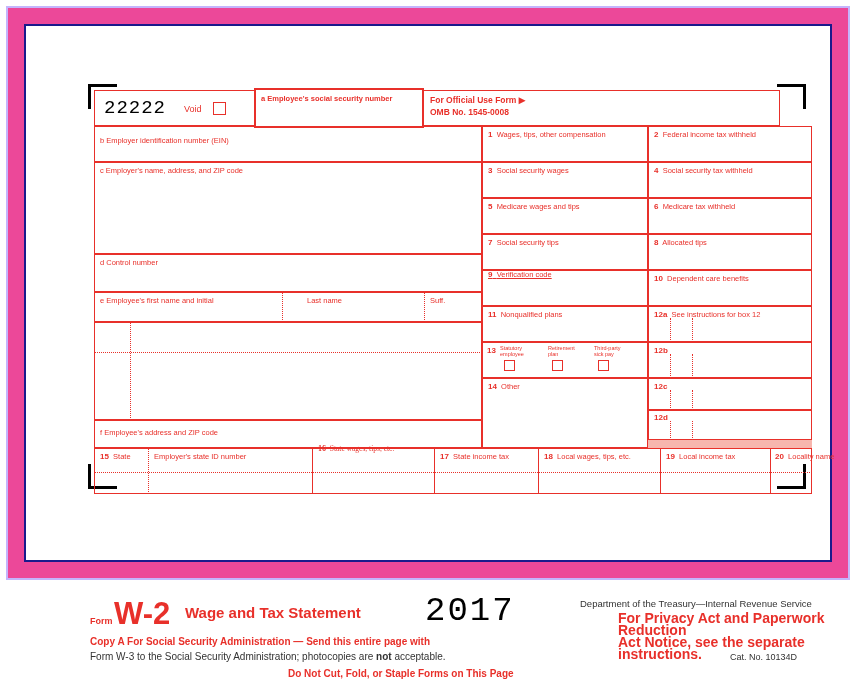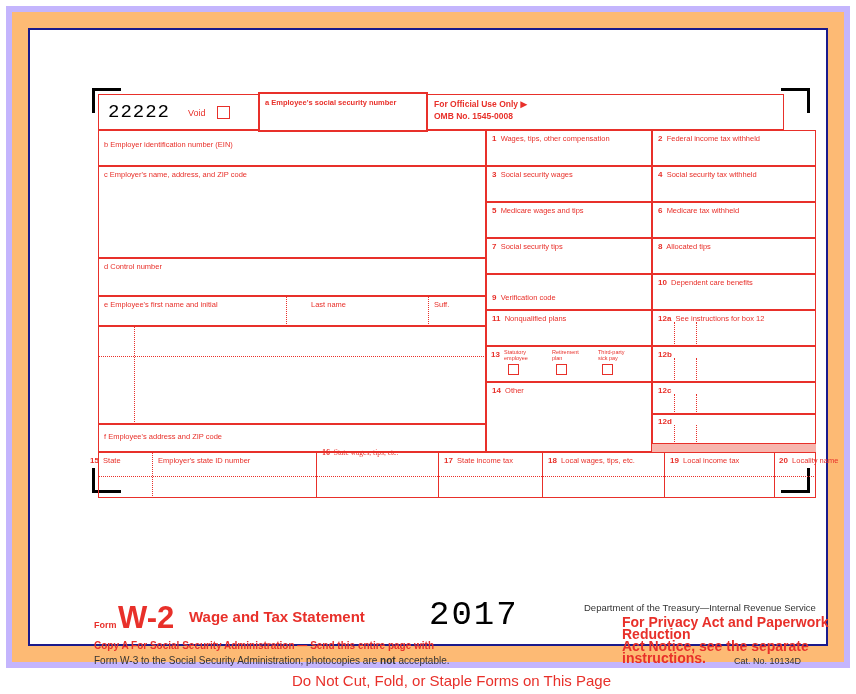--- a/index.html
+++ b/index.html
@@ -11,24 +11,24 @@
     width: 856px;
     height: 694px;
     font-family: "Liberation Sans", sans-serif;
     overflow: hidden;
   }
   .page-frame {
     position: absolute;
     left: 6px;
     top: 6px;
     width: 844px;
-    height: 662px;
-    border: 6px solid #c4b5fd;
-    box-sizing: border-box;
-    background: #fdba74;
+    height: 574px;
+    border: 2px solid #c4b5fd;
+    box-sizing: border-box;
+    background: #ec4899;
   }
   .inner-frame {
     position: absolute;
     left: 16px;
     top: 16px;
     right: 16px;
     bottom: 16px;
     border: 2px solid #1a1a8c;
     box-sizing: border-box;
     background: #ffffff;
@@ -174,23 +174,23 @@
   }
   .privacy {
     position: absolute;
     font-size: 14px;
     color: #e8302a;
     font-weight: bold;
     line-height: 12px;
   }
   .donotcut {
     position: absolute;
-    font-size: 15px;
-    color: #e8302a;
-    font-weight: normal;
+    font-size: 10px;
+    color: #e8302a;
+    font-weight: bold;
   }
   .catno {
     position: absolute;
     font-size: 9px;
     color: #333333;
   }
 </style>
 </head>
 <body>
 
@@ -206,21 +206,21 @@
 
       <div class="box" id="void-box-outer" style="left:24px; top:26px; width:160px; height:36px;"></div>
       <div class="ein-value" style="left:34px; top:33px;">22222</div>
       <div class="lbl" style="left:114px; top:41px; font-size:9px;">Void</div>
       <div class="void-check" style="left:143px; top:38px;"></div>
 
       <div class="box" id="ssn-box" style="left:184px; top:24px; width:170px; height:40px;"></div>
       <div class="lbl bold" style="left:191px; top:30px;">a  Employee's social security number</div>
 
       <div class="box" id="official-box" style="left:354px; top:26px; width:356px; height:36px;"></div>
-      <div class="lbl bold" style="left:360px; top:32px; font-size:8.5px;">For Official Use Only ▶</div>
+      <div class="lbl bold" style="left:360px; top:32px; font-size:8.5px;">For Official Use Form ▶</div>
       <div class="lbl bold" style="left:360px; top:44px; font-size:8.5px;">OMB No. 1545-0008</div>
 
       <div class="box" style="left:24px; top:62px; width:388px; height:36px;"></div>
       <div class="lbl" style="left:30px; top:72px;">b  Employer identification number (EIN)</div>
 
       <div class="box" style="left:24px; top:98px; width:388px; height:92px;"></div>
       <div class="lbl" style="left:30px; top:102px;">c  Employer's name, address, and ZIP code</div>
 
       <div class="box" style="left:24px; top:190px; width:388px; height:38px;"></div>
       <div class="lbl" style="left:30px; top:194px;">d  Control number</div>
@@ -257,21 +257,21 @@
       <div class="box" style="left:578px; top:134px; width:164px; height:36px;"></div>
       <div class="lbl" style="left:584px; top:138px;"><span class="num">6</span>&nbsp; <span>Medicare tax withheld</span></div>
 
       <div class="box" style="left:412px; top:170px; width:166px; height:36px;"></div>
       <div class="lbl" style="left:418px; top:174px;"><span class="num">7</span>&nbsp; <span>Social security tips</span></div>
 
       <div class="box" style="left:578px; top:170px; width:164px; height:36px;"></div>
       <div class="lbl" style="left:584px; top:174px;"><span class="num">8</span>&nbsp; <span>Allocated tips</span></div>
 
       <div class="box" style="left:412px; top:206px; width:166px; height:36px;"></div>
-      <div class="lbl" style="left:418px; top:225px;"><span class="num">9</span>&nbsp; <span>Verification code</span></div>
+      <div class="lbl" style="left:418px; top:206px;text-decoration:underline;"><span class="num">9</span>&nbsp; <span>Verification code</span></div>
 
       <div class="box" style="left:578px; top:206px; width:164px; height:36px;"></div>
       <div class="lbl" style="left:584px; top:210px;"><span class="num">10</span>&nbsp; <span>Dependent care benefits</span></div>
 
       <div class="box" style="left:412px; top:242px; width:166px; height:36px;"></div>
       <div class="lbl" style="left:418px; top:246px;"><span class="num">11</span>&nbsp; <span>Nonqualified plans</span></div>
 
       <div class="box" style="left:578px; top:242px; width:164px; height:36px;"></div>
       <div class="lbl" style="left:584px; top:246px;"><span class="num">12a</span>&nbsp; <span>See instructions for box 12</span></div>
       <div class="dotted-v" style="left:600px; top:254px; height:24px;"></div>
@@ -312,21 +312,21 @@
 
       <div class="box" style="left:578px; top:346px; width:164px; height:30px;"></div>
       <div class="lbl num" style="left:584px; top:349px;">12d</div>
       <div class="dotted-v" style="left:600px; top:357px; height:19px;"></div>
       <div class="dotted-v" style="left:622px; top:357px; height:19px;"></div>
 
       <div class="pink-fill" style="left:578px; top:376px; width:164px; height:8px;"></div>
 
       <div class="box" style="left:24px; top:384px; width:718px; height:46px;"></div>
 
-      <div class="lbl" style="left:16px; top:388px;text-align:right;"><span class="num">15</span>&nbsp; <span>State</span></div>
+      <div class="lbl" style="left:30px; top:388px;text-align:right;"><span class="num">15</span>&nbsp; <span>State</span></div>
       <div class="dotted-v" style="left:78px; top:384px; height:46px;"></div>
       <div class="lbl" style="left:84px; top:388px;">Employer's state ID number</div>
 
       <div class="box" style="left:242px; top:384px; width:122px; height:46px; border-top:none; border-bottom:none; border-right:none;"></div>
       <div class="lbl" style="left:248px; top:380px;font-family:Liberation Serif, serif;"><span class="num">16</span>&nbsp; <span>State wages, tips, etc.</span></div>
 
       <div class="box" style="left:364px; top:384px; width:104px; height:46px; border-top:none; border-bottom:none; border-right:none;"></div>
       <div class="lbl" style="left:370px; top:388px;"><span class="num">17</span>&nbsp; <span>State income tax</span></div>
 
       <div class="box" style="left:468px; top:384px; width:122px; height:46px; border-top:none; border-bottom:none; border-right:none;"></div>

